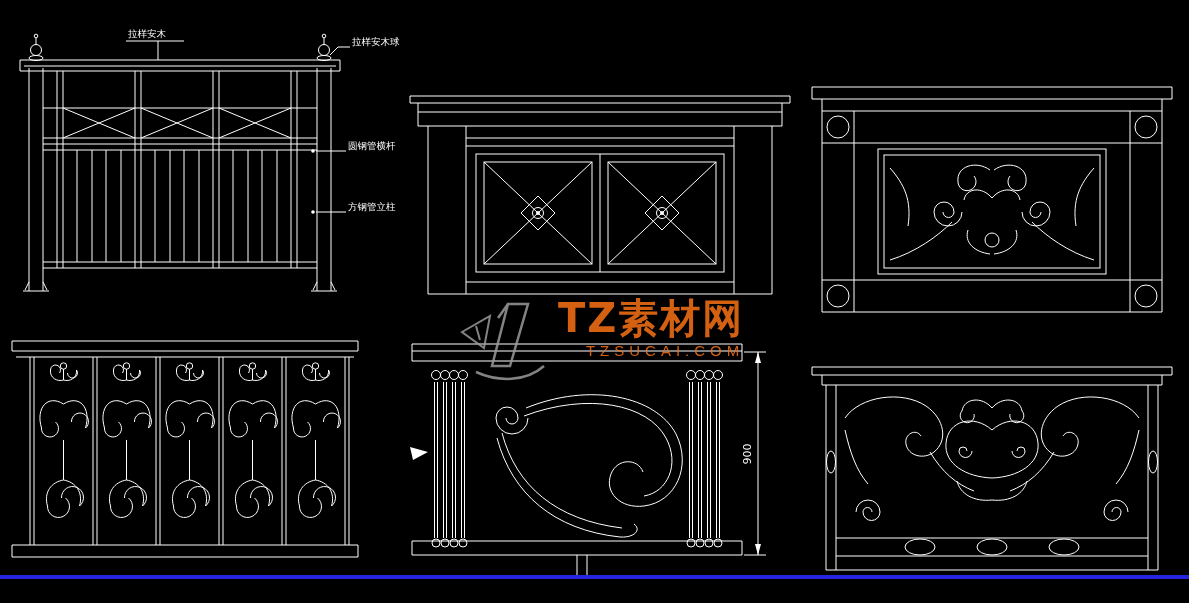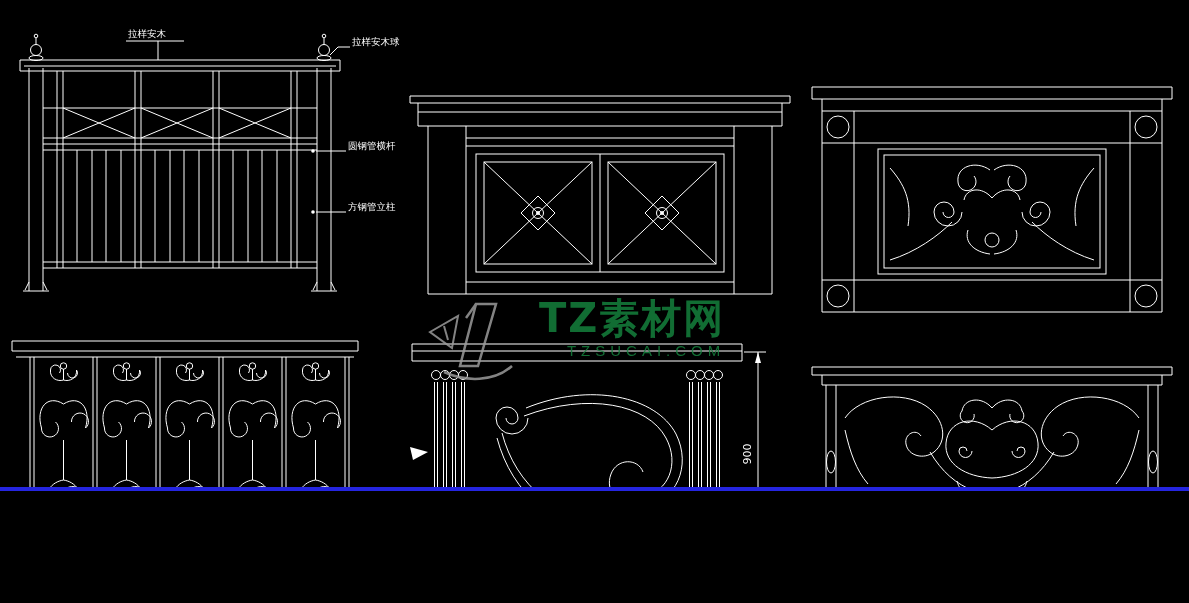--- a/index.html
+++ b/index.html
@@ -1,24 +1,24 @@
 <!DOCTYPE html>
 <html><head>
 <meta charset="utf-8">
 <style>
   html,body{margin:0;padding:0;background:#000;}
-  .canvas{position:relative;width:1189px;height:491px;background:#000;overflow:hidden;
+  .canvas{position:relative;width:1189px;height:579px;background:#000;overflow:hidden;
           font-family:"Liberation Sans", sans-serif;}
   .canvas svg.linework{position:absolute;left:0;top:0;}
   .lw{stroke:#ffffff;stroke-width:1;fill:none;}
   .lwf{fill:#ffffff;stroke:none;}
   text.cad{fill:#ffffff;font-family:"DejaVu Sans", sans-serif;font-size:9.5px;}
   text.dim{fill:#ffffff;font-family:"DejaVu Sans", sans-serif;font-size:11px;}
-  .watermark{position:absolute;left:424px;top:296px;display:flex;align-items:flex-start;
-             gap:23px;color:#15803d;opacity:0.85;}
+  .watermark{position:absolute;left:456px;top:296px;display:flex;align-items:flex-start;
+             gap:10px;color:#f97316;opacity:0.85;}
   .wm-logo{flex:0 0 auto;}
   .wm-text{display:flex;flex-direction:column;}
   .wm-title{font-size:40px;font-weight:bold;letter-spacing:2px;line-height:1.1;
             font-family:"DejaVu Sans", sans-serif;}
   .wm-domain{font-size:15px;letter-spacing:5px;margin-top:2px;align-self:flex-end;
              font-family:"Liberation Sans", sans-serif;}
   .bottom-bar{position:absolute;left:0;bottom:0;width:100%;height:4px;background:#2525e0;}
 </style>
 </head>
 <body>

